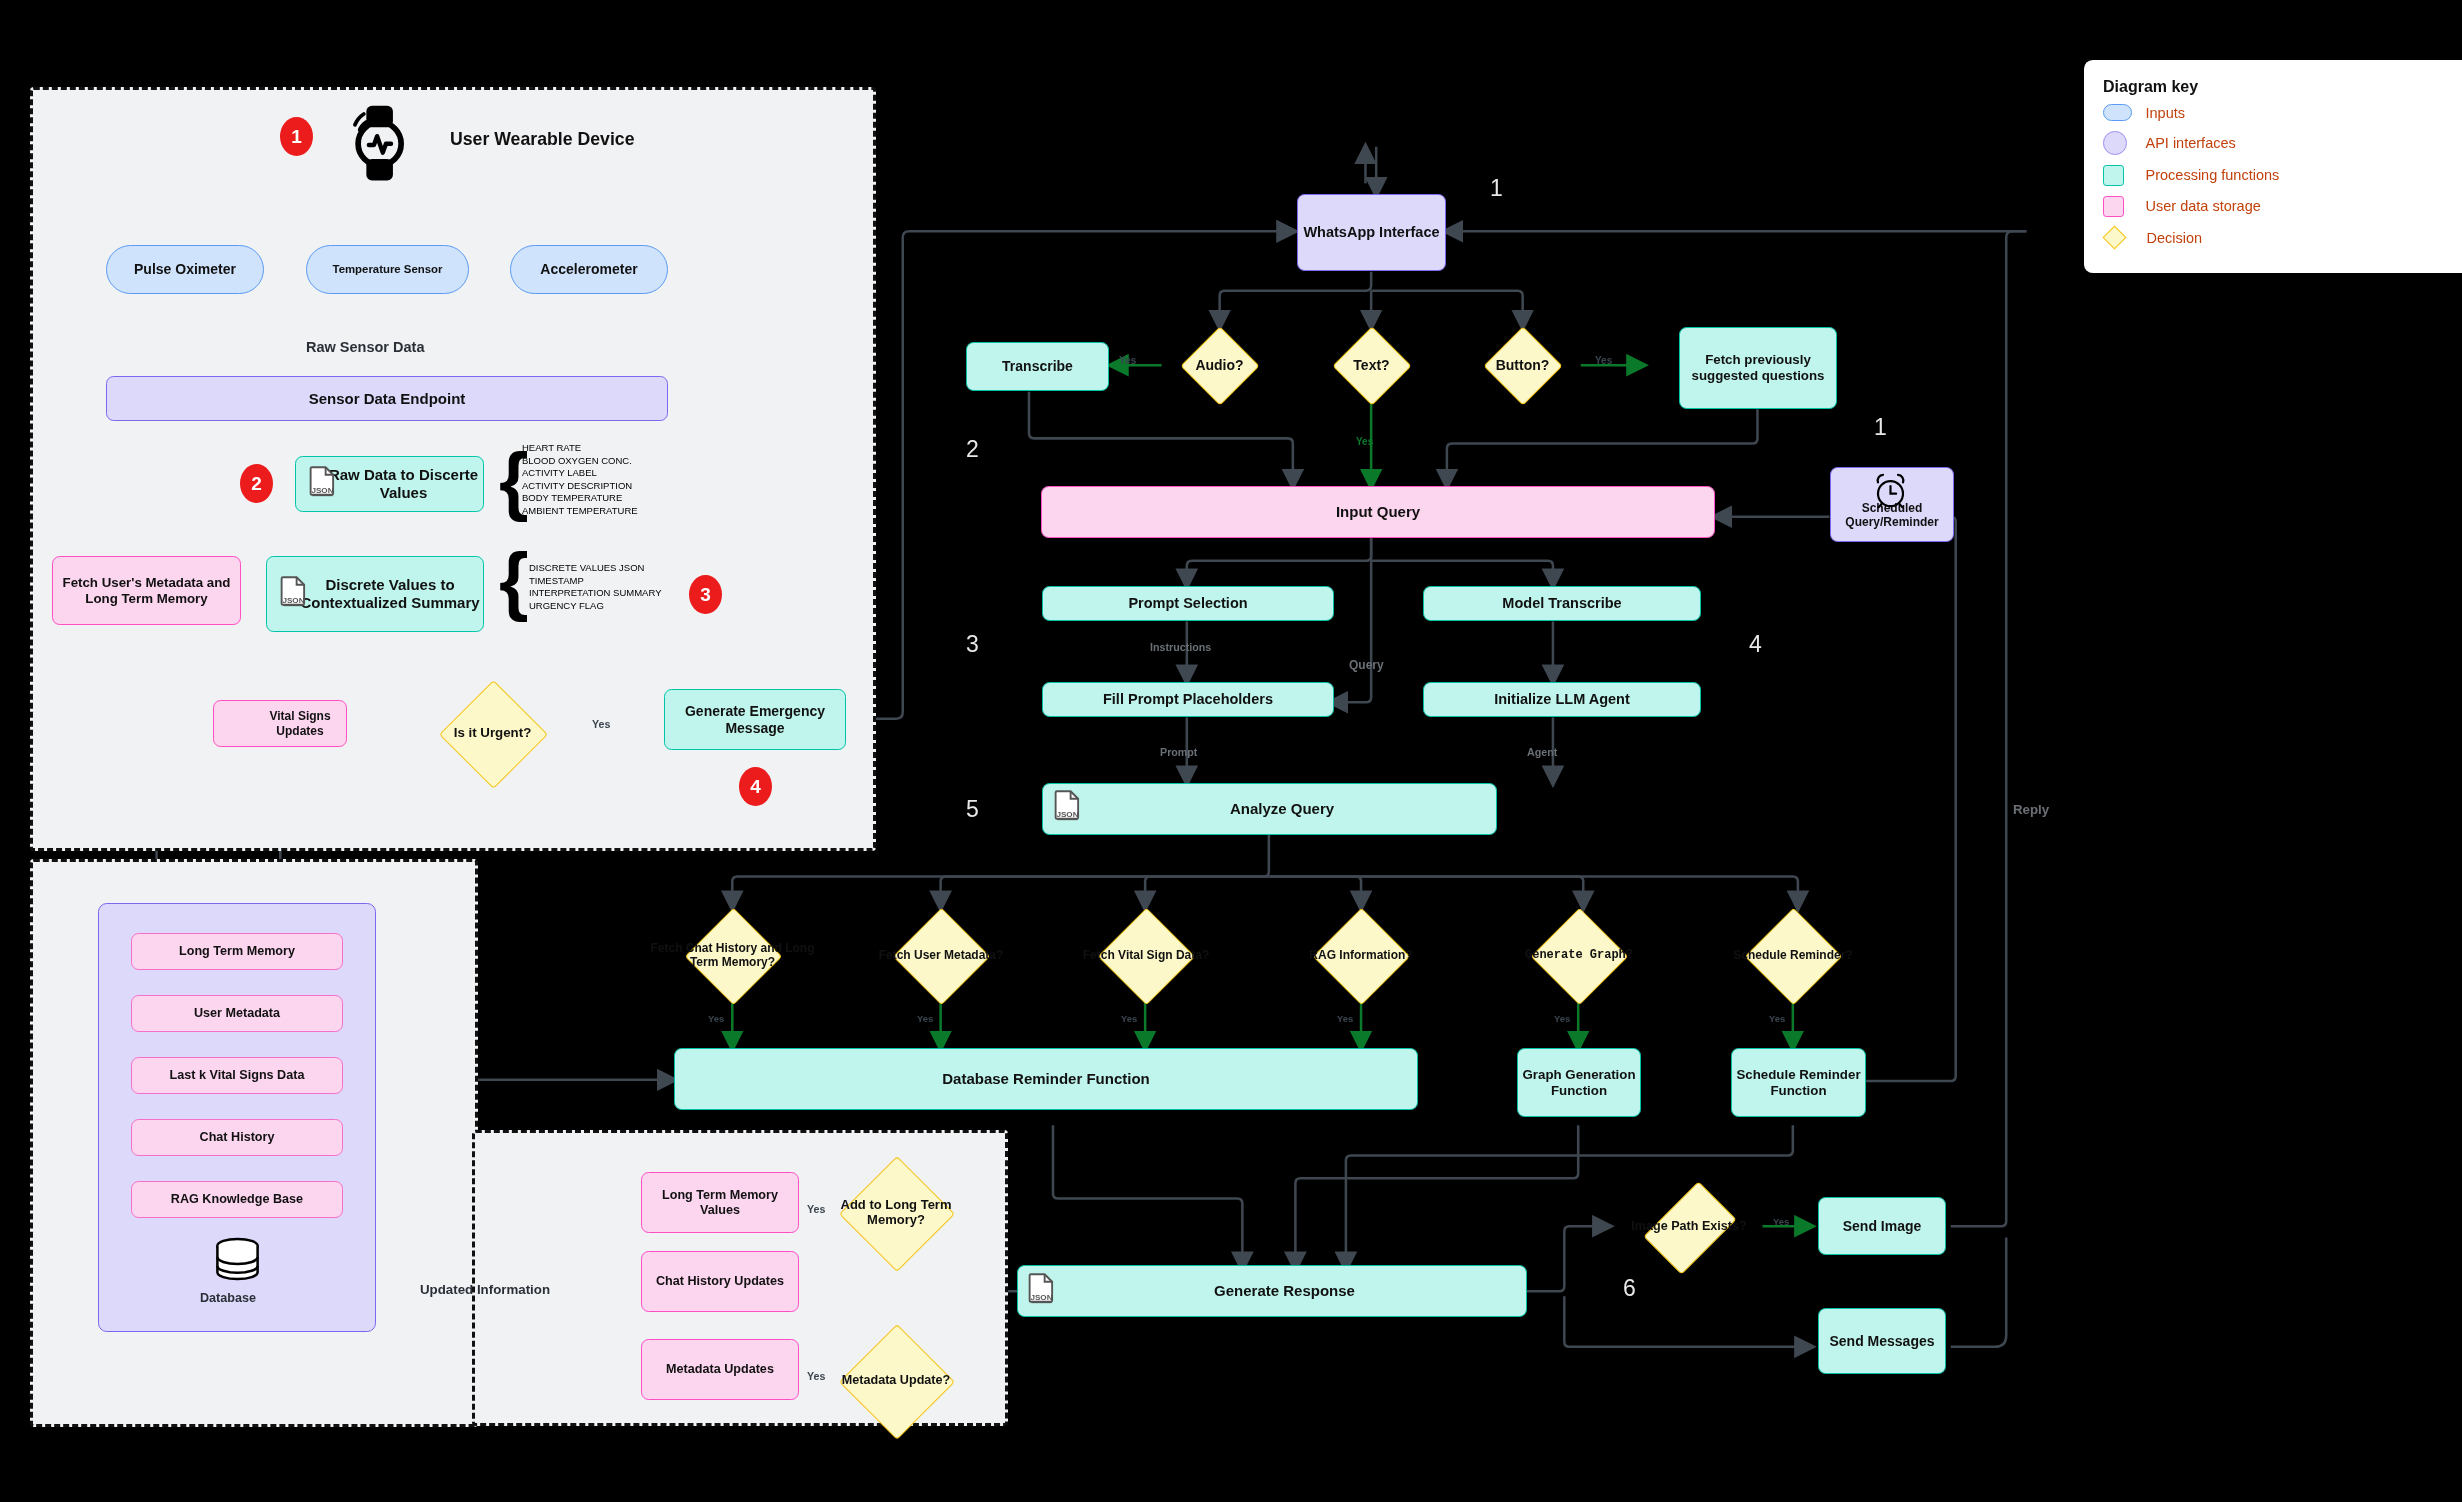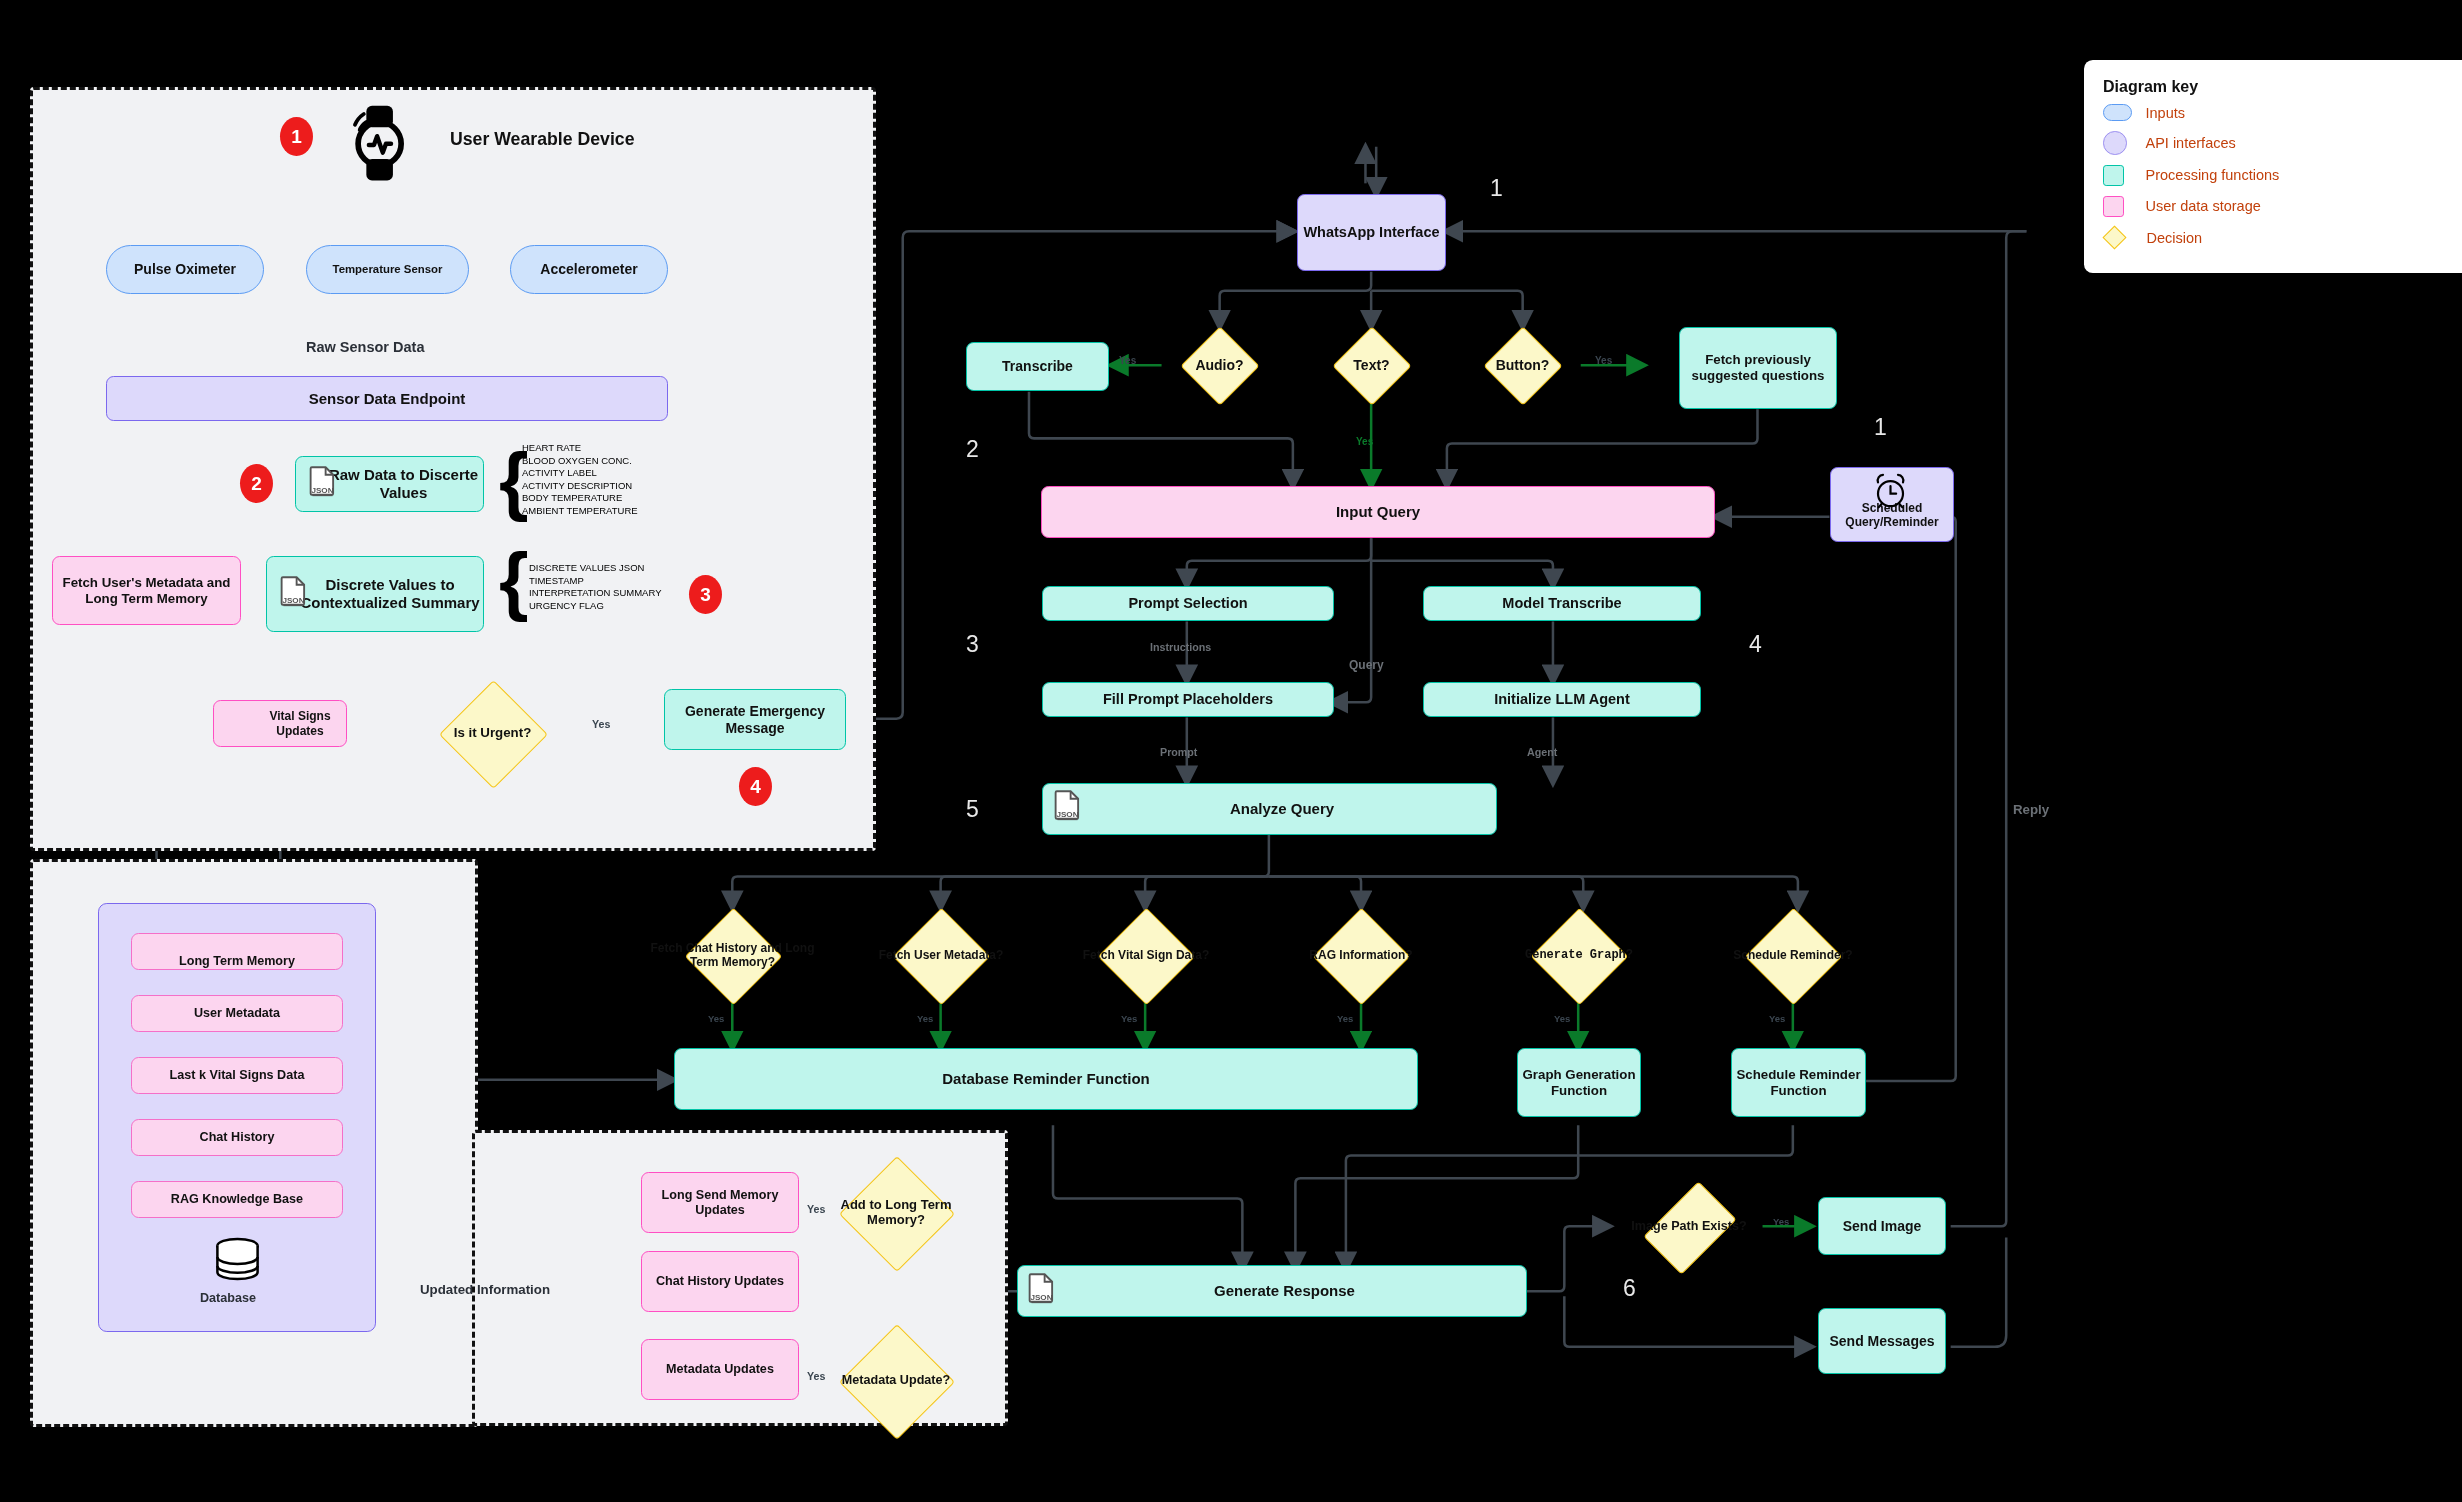--- a/index.html
+++ b/index.html
@@ -341,21 +341,21 @@
     <div class="dtext" style="font-size:13.3px;">Is it Urgent?</div>
   </div>
   <div class="lbl-yes" style="left:592px;top:718px;">Yes</div>
 
   <div class="node n-proc" style="left:664px;top:689px;width:182px;height:61px;font-size:14px;">
     <span>Generate Emergency Message</span>
   </div>
   <div class="stepdot" style="left:739px;top:767px;">4</div>
 
   <div class="node n-api" style="left:98px;top:903px;width:278px;height:429px;border-radius:8.8px;"></div>
-  <div class="node n-store-soft" style="left:131px;top:933px;width:212px;height:37px;font-size:12.6px;align-items:flex-end;">
+  <div class="node n-store-soft" style="left:131px;top:933px;width:212px;height:37px;font-size:12.6px;">
     <span>Long Term Memory</span>
   </div>
   <div class="node n-store-soft" style="left:131px;top:995px;width:212px;height:37px;font-size:12.6px;">
     <span>User Metadata</span>
   </div>
   <div class="node n-store-soft" style="left:131px;top:1057px;width:212px;height:37px;font-size:12.6px;">
     <span>Last k Vital Signs Data</span>
   </div>
   <div class="node n-store-soft" style="left:131px;top:1119px;width:212px;height:37px;font-size:12.6px;">
     <span>Chat History</span>
@@ -367,21 +367,21 @@
     <ellipse cx="40" cy="14" rx="32" ry="11" fill="#fff" stroke="#000" stroke-width="4"></ellipse>
     <path d="M8,14 v42 a32,11 0 0 0 64,0 v-42" fill="#fff" stroke="#000" stroke-width="4"></path>
     <path d="M8,32 a32,11 0 0 0 64,0" fill="none" stroke="#000" stroke-width="4"></path>
     <path d="M8,46 a32,11 0 0 0 64,0" fill="none" stroke="#000" stroke-width="4"></path>
   </svg>
   <div class="lbl-dark" style="left:200px;top:1291px;font-size:12.6px;">Database</div>
 
   <div class="lbl-dark" style="left:420px;top:1282px;font-size:13.3px;">Updated Information</div>
 
   <div class="node n-store" style="left:641px;top:1172px;width:158px;height:61px;font-size:12.6px;">
-    <span>Long Send Memory Updates</span>
+    <span>Long Term Memory Values</span>
   </div>
   <div class="node n-store" style="left:641px;top:1251px;width:158px;height:61px;font-size:12.6px;">
     <span>Chat History Updates</span>
   </div>
   <div class="node n-store" style="left:641px;top:1339px;width:158px;height:61px;font-size:12.6px;">
     <span>Metadata Updates</span>
   </div>
 
   <div class="lbl-yes" style="left:807px;top:1203px;">Yes</div>
   <div class="lbl-yes" style="left:807px;top:1370px;">Yes</div>

